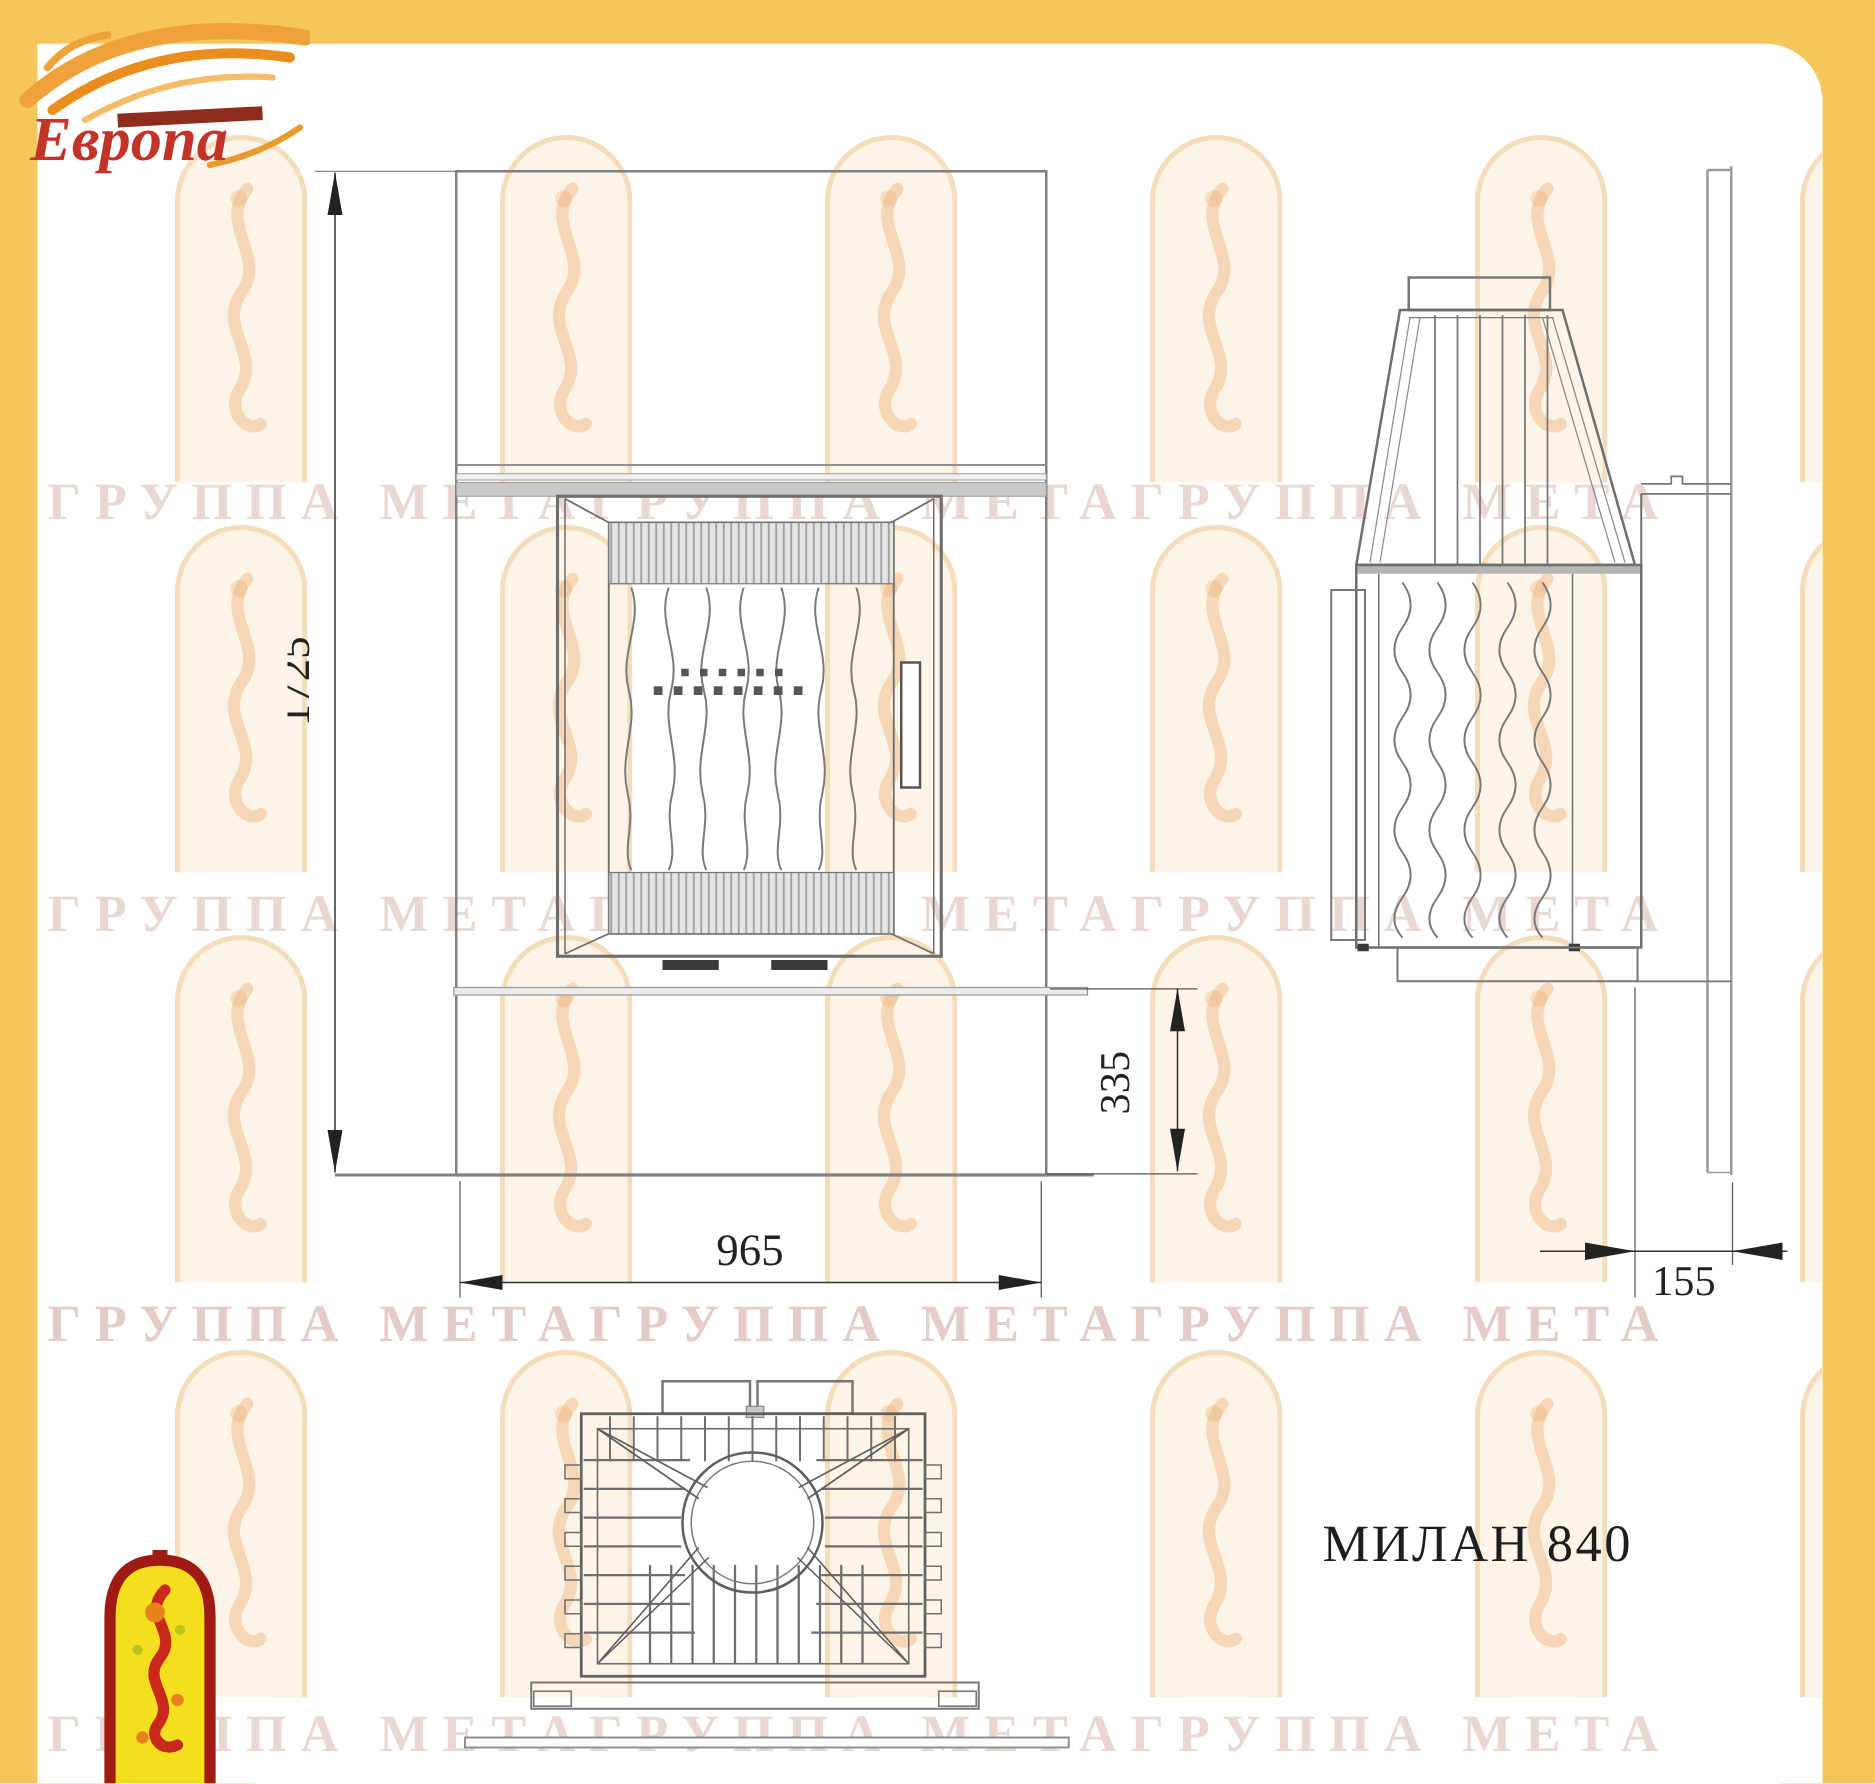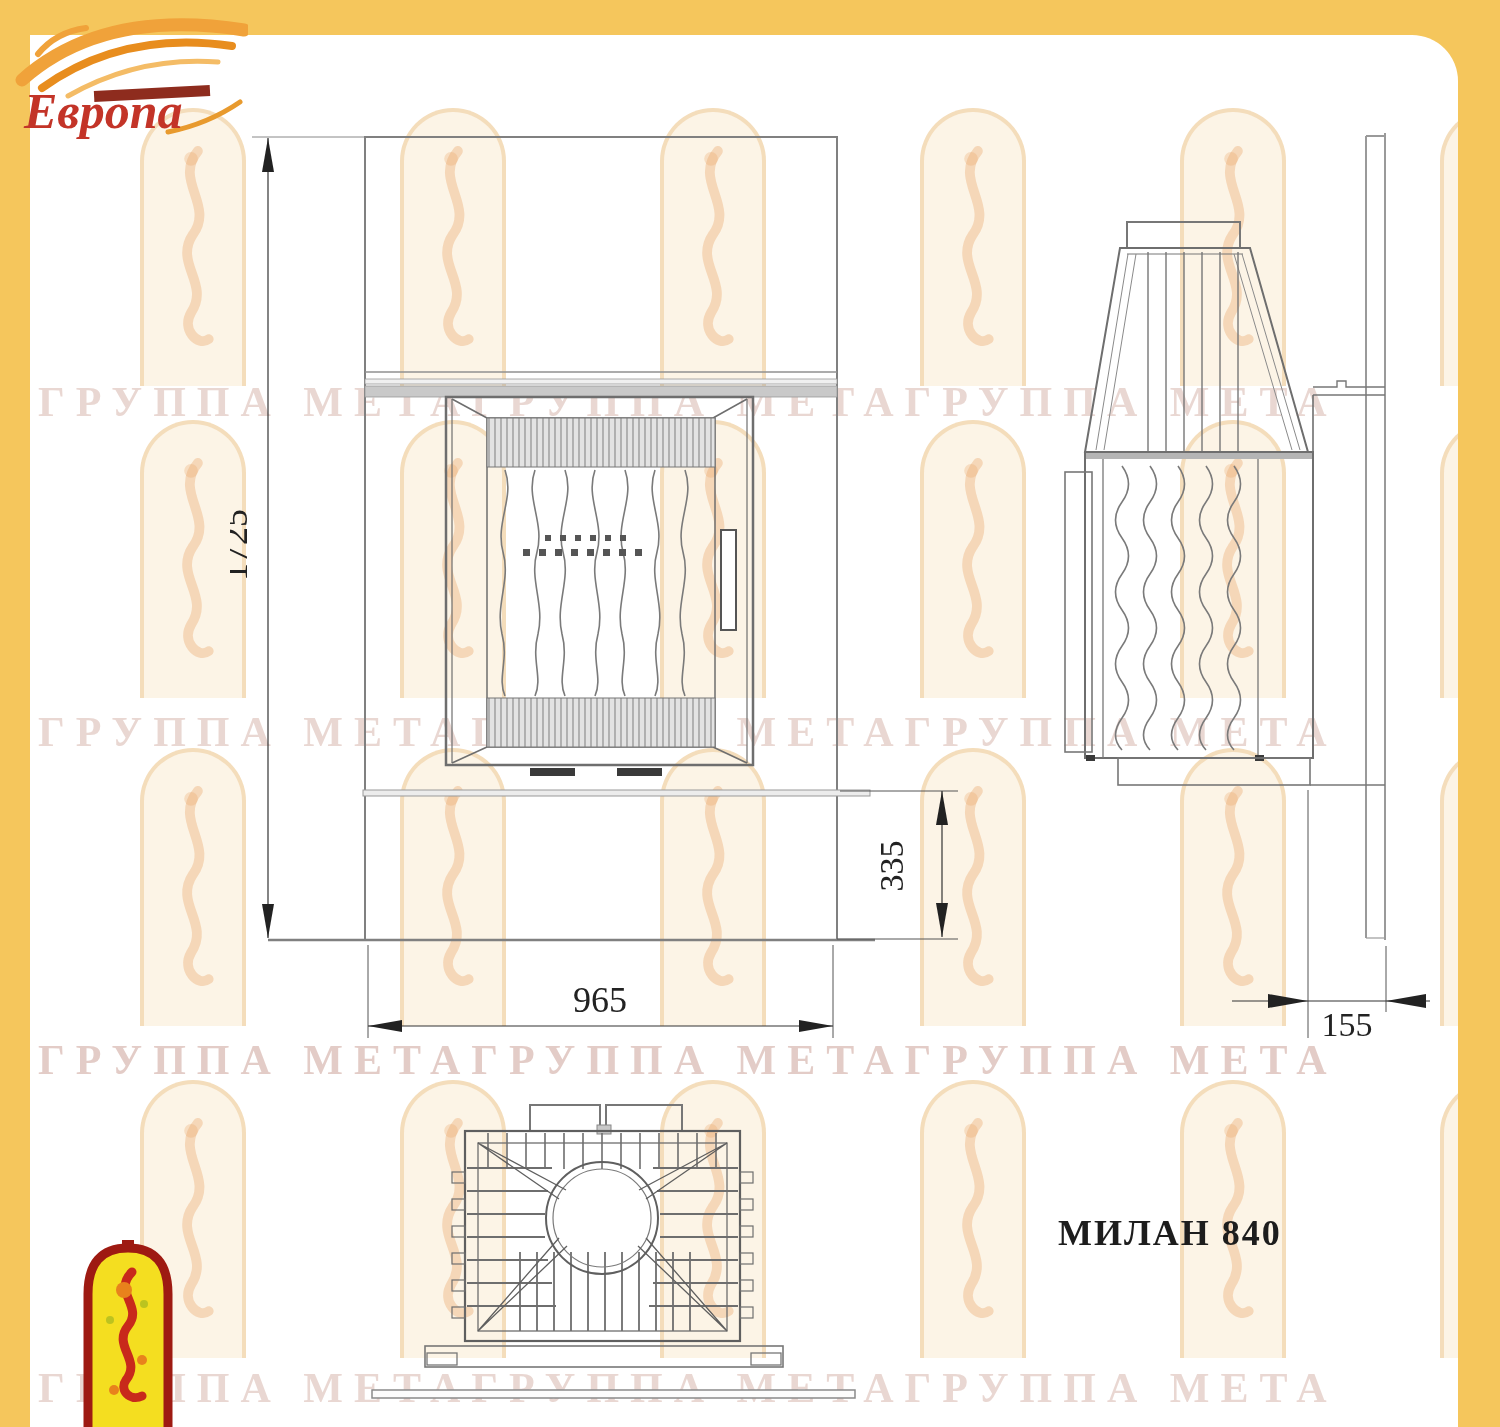--- a/index.html
+++ b/index.html
@@ -9,21 +9,21 @@
          border-radius:0 46px 0 0;overflow:hidden;}
   .wm-arch{position:absolute;width:106px;height:278px;box-sizing:border-box;
            border:4px solid rgba(244,220,185,0.95);border-bottom:none;
            border-radius:53px 53px 0 0;background:rgba(252,242,226,0.85);}
   .wm-arch svg{display:block;width:100%;height:100%;}
   .wm-text{position:absolute;left:8px;width:1418px;white-space:nowrap;overflow:hidden;
            font-weight:bold;font-size:42px;letter-spacing:11px;
            color:rgba(198,150,138,0.38);}
   .view-svg{position:absolute;}
   #model-title{position:absolute;left:1058px;top:1212px;width:360px;
-               font-weight:bold;font-size:36px;letter-spacing:2px;color:#1d1d1d;}
+               font-weight:normal;font-size:42px;letter-spacing:2px;color:#1d1d1d;}
   #logo-box{position:absolute;left:8px;top:2px;width:240px;height:142px;text-align:center;}
   #emblem-box{position:absolute;left:80px;top:1240px;width:96px;height:187px;}
 </style>
 </head>
 <body>
 
 <div id="page">
   <div id="panel">
     <div id="wm-arches">
         <div class="wm-arch" style="left: 110px; top: 73px;">

